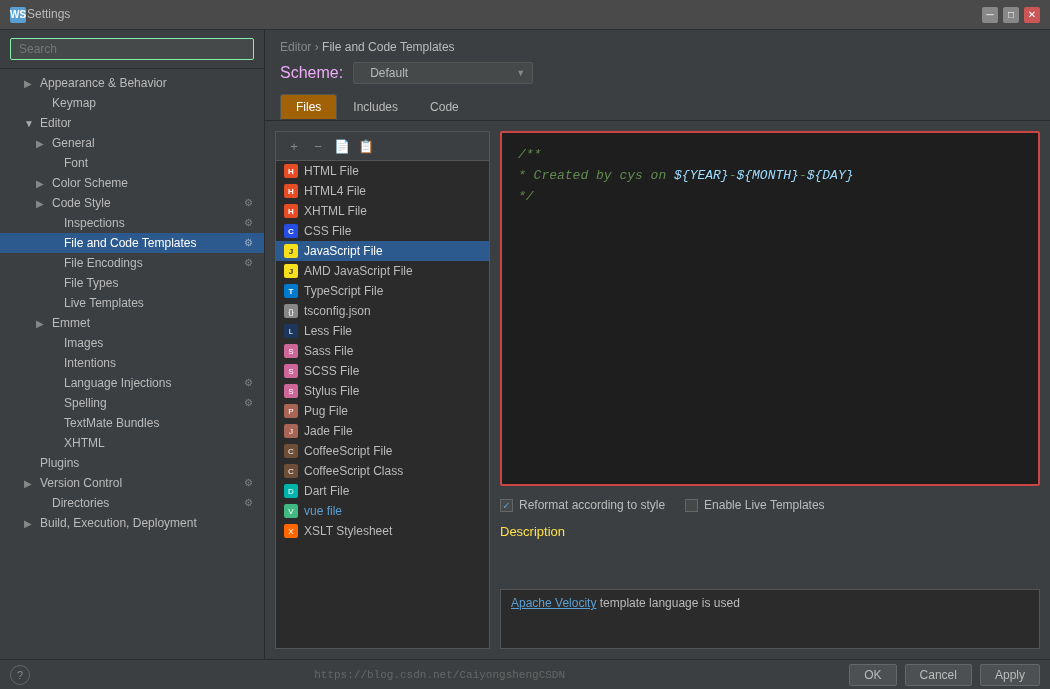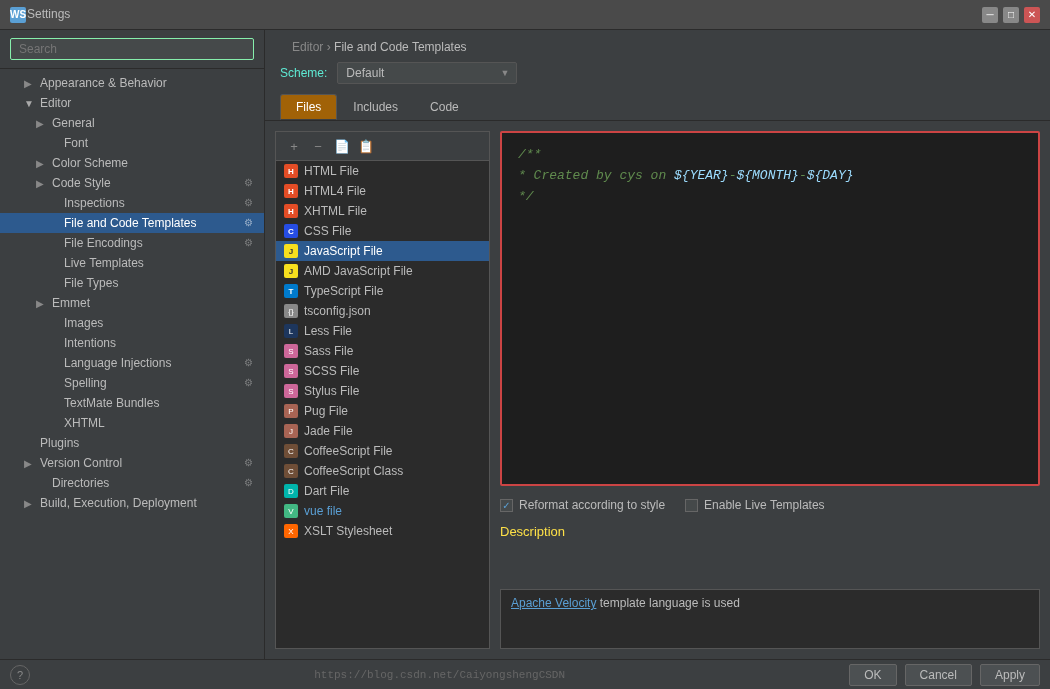--- a/index.html
+++ b/index.html
@@ -132,36 +132,35 @@
       overflow: hidden;
     }
     .main-header {
       padding: 10px 15px 0 15px;
       border-bottom: 1px solid #2b2b2b;
     }
     .breadcrumb {
       font-size: 12px;
       color: #888;
       margin-bottom: 8px;
-      margin-left: 12px;
     }
     .breadcrumb span { color: #888; }
     .breadcrumb .current { color: #bbbbbb; }
     .scheme-row {
       display: flex;
       align-items: center;
       gap: 10px;
       margin-bottom: 10px;
     }
-    .scheme-label { color: #5eead4; font-size: 12px; }
+    .scheme-label { color: #f0abfc; font-size: 16px; }
     .scheme-select {
       background: #45494a;
       border: 1px solid #555;
       color: #bbbbbb;
-      padding: 3px 8px;
+      padding: 3px 16px;
       font-size: 12px;
       width: 180px;
       cursor: pointer;
       border-radius: 2px;
       outline: none;
       appearance: none;
       -webkit-appearance: none;
     }
     .select-wrapper {
       position: relative;
@@ -397,20 +396,24 @@
     <div class="sidebar">
       <div class="search-box">
         <input class="search-input" type="text" placeholder="Search" style="">
       </div>
       <div class="sidebar-tree">
 
         <div class="tree-item indent1">
           <span class="arrow">▶</span>
           <span class="item-label">Appearance &amp; Behavior</span>
         </div>
+        <div class="tree-item indent2">
+          <span class="arrow"></span>
+          <span class="item-label">Keymap</span>
+        </div>
         <div class="tree-item indent1">
           <span class="arrow open">▼</span>
           <span class="item-label">Editor</span>
         </div>
         <div class="tree-item indent2">
           <span class="arrow">▶</span>
           <span class="item-label">General</span>
         </div>
         <div class="tree-item indent3">
           <span class="arrow"></span>
@@ -435,25 +438,25 @@
           <span class="item-label">File and Code Templates</span>
           <span class="item-badge">⚙</span>
         </div>
         <div class="tree-item indent3">
           <span class="arrow"></span>
           <span class="item-label">File Encodings</span>
           <span class="item-badge">⚙</span>
         </div>
         <div class="tree-item indent3">
           <span class="arrow"></span>
+          <span class="item-label">File Types</span>
+        </div>
+        <div class="tree-item indent3">
+          <span class="arrow"></span>
           <span class="item-label">Live Templates</span>
-        </div>
-        <div class="tree-item indent3">
-          <span class="arrow"></span>
-          <span class="item-label">File Types</span>
         </div>
         <div class="tree-item indent2">
           <span class="arrow">▶</span>
           <span class="item-label">Emmet</span>
         </div>
         <div class="tree-item indent3">
           <span class="arrow"></span>
           <span class="item-label">Images</span>
         </div>
         <div class="tree-item indent3">

